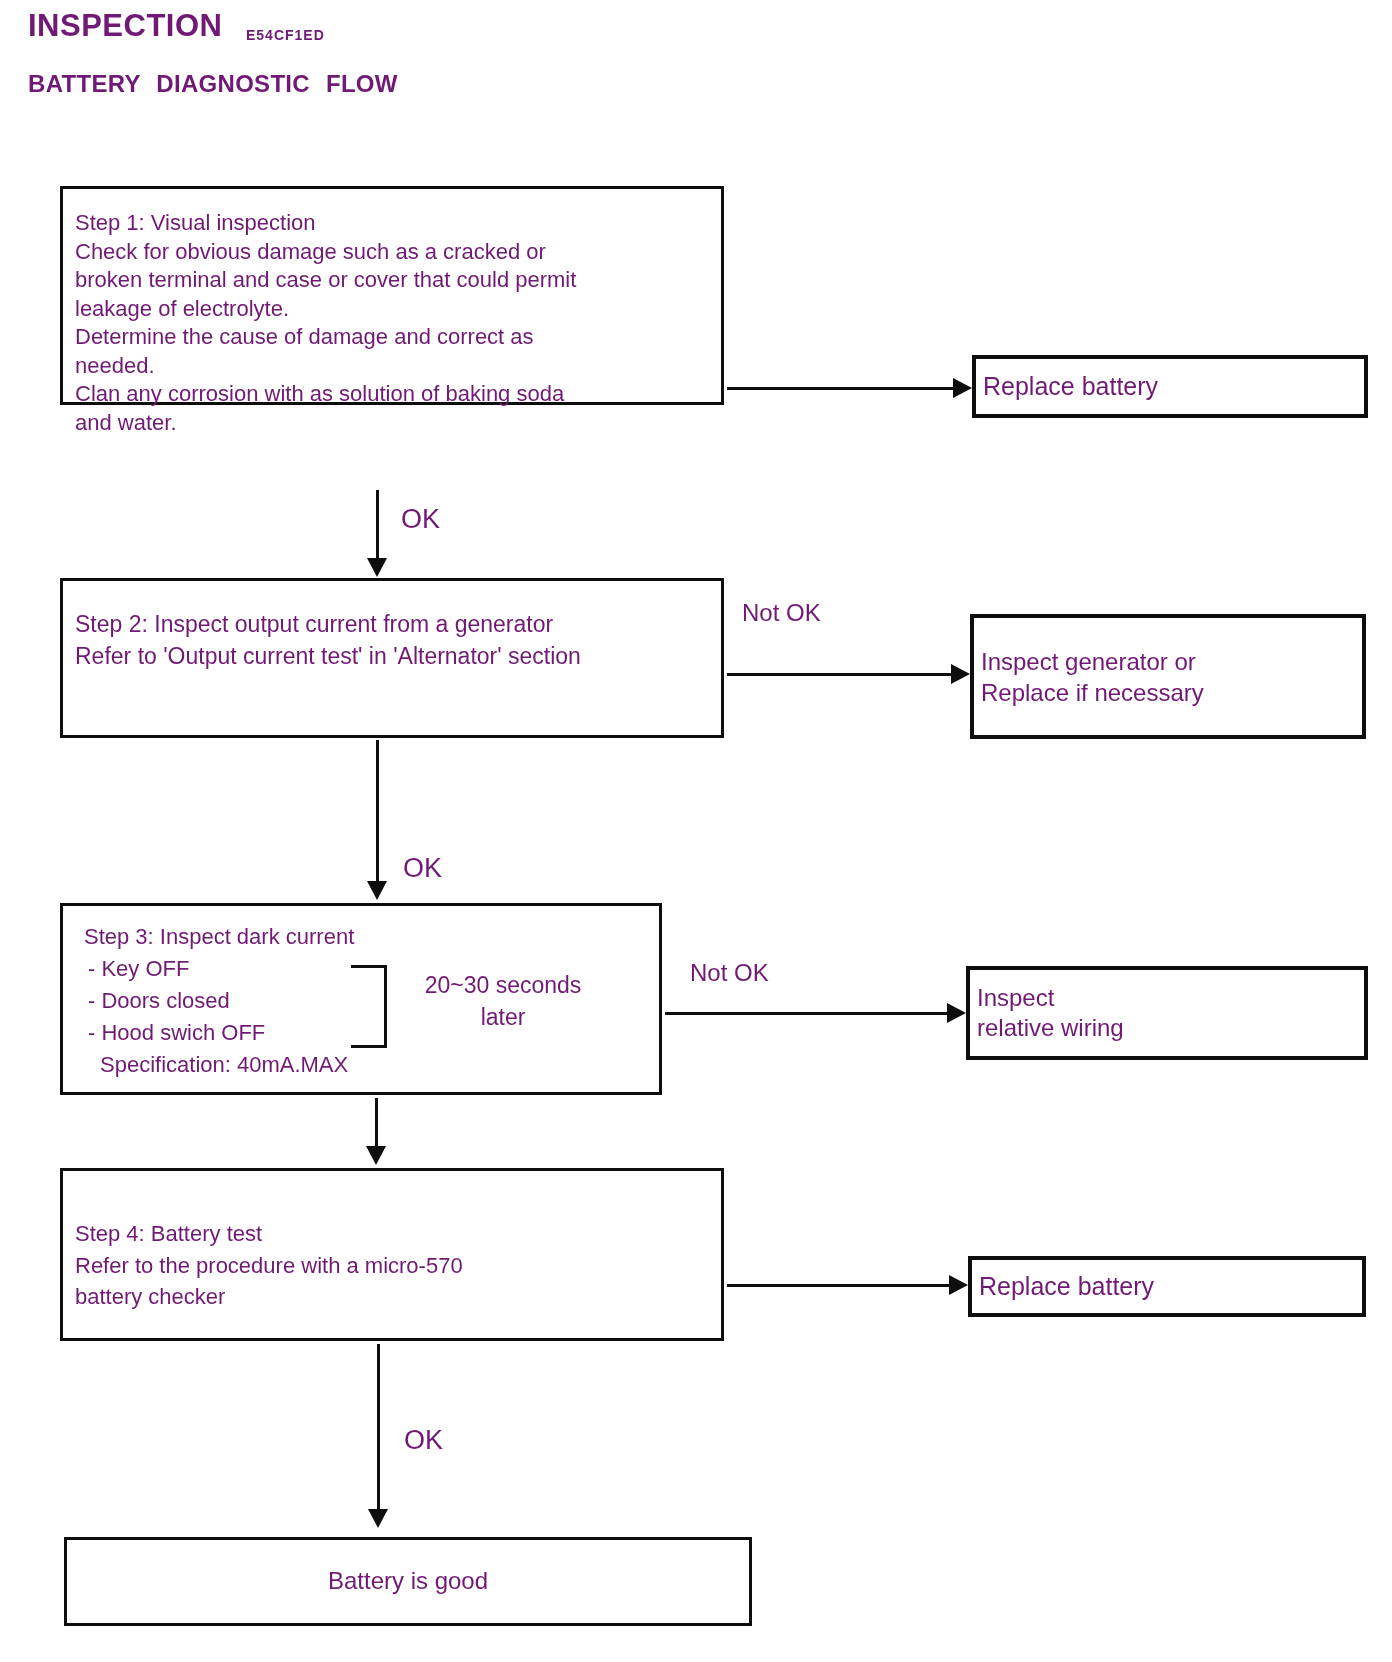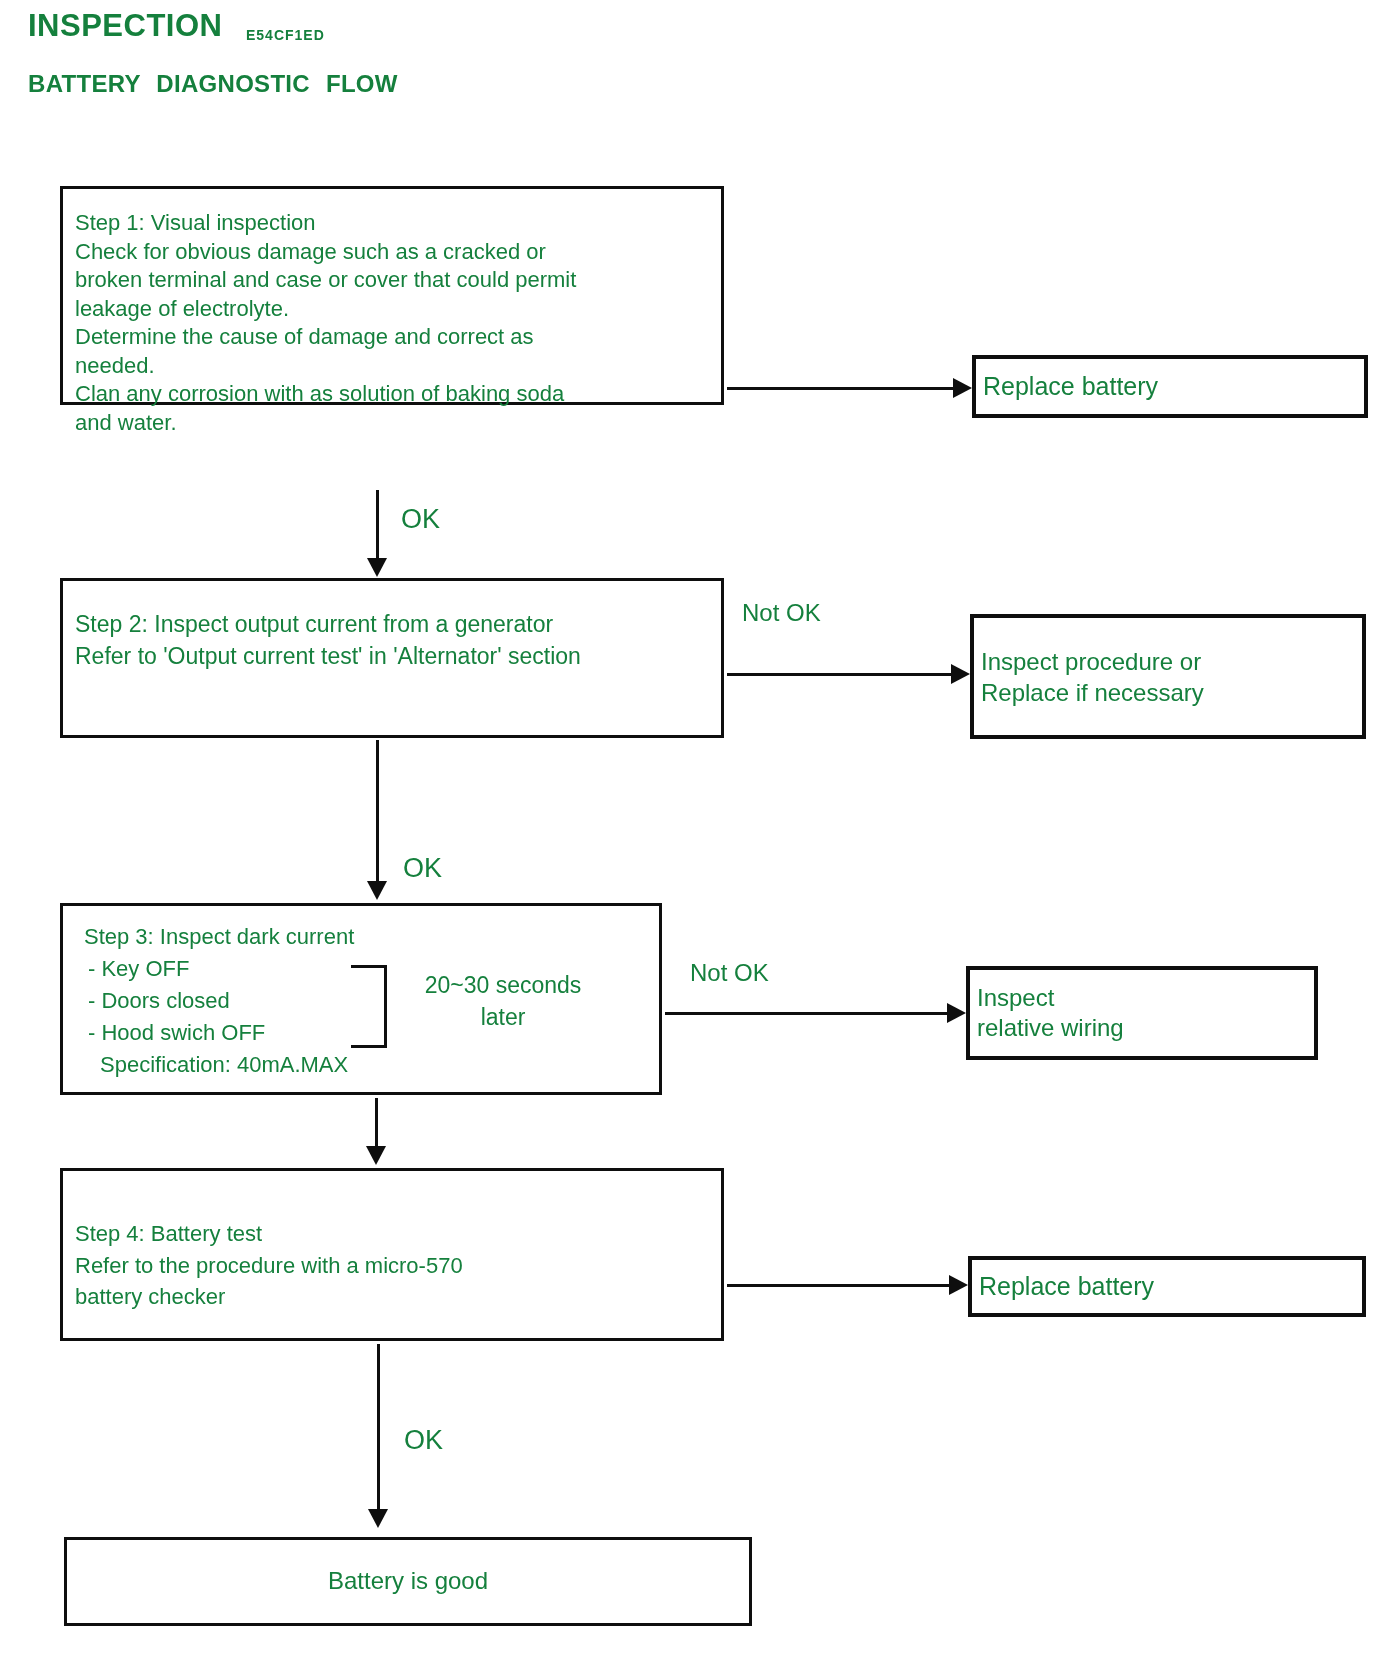--- a/index.html
+++ b/index.html
@@ -1,21 +1,21 @@
 <!DOCTYPE html>
 <html><head>
 <meta charset="utf-8">
 <style>
   html,body{margin:0;padding:0;background:#e8e8e8;}
   .page{
     position:relative;
     width:1392px;height:1662px;
     background:#ffffff;
     font-family:"Liberation Sans","DejaVu Sans",sans-serif;
-    color:#15803d;
+    color:#701a75;
     overflow:hidden;
   }
   .abs{position:absolute;}
   .preline{white-space:pre-line;}
   .h1{font-size:31px;font-weight:800;letter-spacing:.5px;}
   .code{font-size:14px;font-weight:700;letter-spacing:1px;}
   .h2{font-size:24px;font-weight:800;word-spacing:9px;letter-spacing:.3px;}
   .node{
     position:absolute;border:3px solid #0e0e0e;background:#fff;
     box-sizing:border-box;font-size:22px;line-height:28.5px;
@@ -72,42 +72,42 @@
   <div class="vline" style="left:376px;top:490px;height:70px;"></div>
   <div class="head-down" style="left:367px;top:558px;"></div>
   <div class="oklabel" style="left:401px;top:504px;">OK</div>
 
   <div class="node preline" style="left:60px;top:578px;width:664px;height:160px;padding:27px 10px 0 12px;font-size:23px;line-height:32px;">Step 2: Inspect output current from a generator
 Refer to 'Output current test' in 'Alternator' section</div>
 
   <div class="label" style="left:742px;top:599px;">Not OK</div>
   <div class="hline" style="left:727px;top:673px;width:226px;"></div>
   <div class="head-right" style="left:951px;top:664px;"></div>
-  <div class="action preline" style="left:970px;top:614px;width:396px;height:125px;font-size:24px;">Inspect procedure or
+  <div class="action preline" style="left:970px;top:614px;width:396px;height:125px;font-size:24px;">Inspect generator or
 Replace if necessary</div>
 
   <div class="vline" style="left:376px;top:740px;height:143px;"></div>
   <div class="head-down" style="left:367px;top:881px;"></div>
   <div class="oklabel" style="left:403px;top:853px;">OK</div>
 
   <div class="node" style="left:60px;top:903px;width:602px;height:192px;">
     <div class="s3line" style="left:12px;top:17px;">Step 3: Inspect dark current</div>
     <div class="s3line" style="left:16px;top:49px;">- Key OFF</div>
     <div class="s3line" style="left:16px;top:81px;">- Doors closed</div>
     <div class="s3line" style="left:16px;top:113px;">- Hood swich OFF</div>
     <div class="s3line" style="left:28px;top:145px;">Specification: 40mA.MAX</div>
     <div class="bracket" style="left:288px;top:59px;width:33px;height:77px;"></div>
     <div class="timing preline" style="left:330px;top:63px;width:220px;">20~30 seconds
 later</div>
   </div>
 
   <div class="label" style="left:690px;top:959px;">Not OK</div>
   <div class="hline" style="left:665px;top:1012px;width:284px;"></div>
   <div class="head-right" style="left:947px;top:1003px;"></div>
-  <div class="action preline" style="left:966px;top:966px;width:352px;height:94px;font-size:24px;line-height:30px;">Inspect
+  <div class="action preline" style="left:966px;top:966px;width:402px;height:94px;font-size:24px;line-height:30px;">Inspect
 relative wiring</div>
 
   <div class="vline" style="left:375px;top:1098px;height:49px;"></div>
   <div class="head-down" style="left:366px;top:1146px;"></div>
 
   <div class="node preline" style="left:60px;top:1168px;width:664px;height:173px;padding:47px 10px 0 12px;line-height:31.5px;">Step 4: Battery test
 Refer to the procedure with a micro-570
 battery checker</div>
 
   <div class="hline" style="left:727px;top:1284px;width:224px;"></div>

